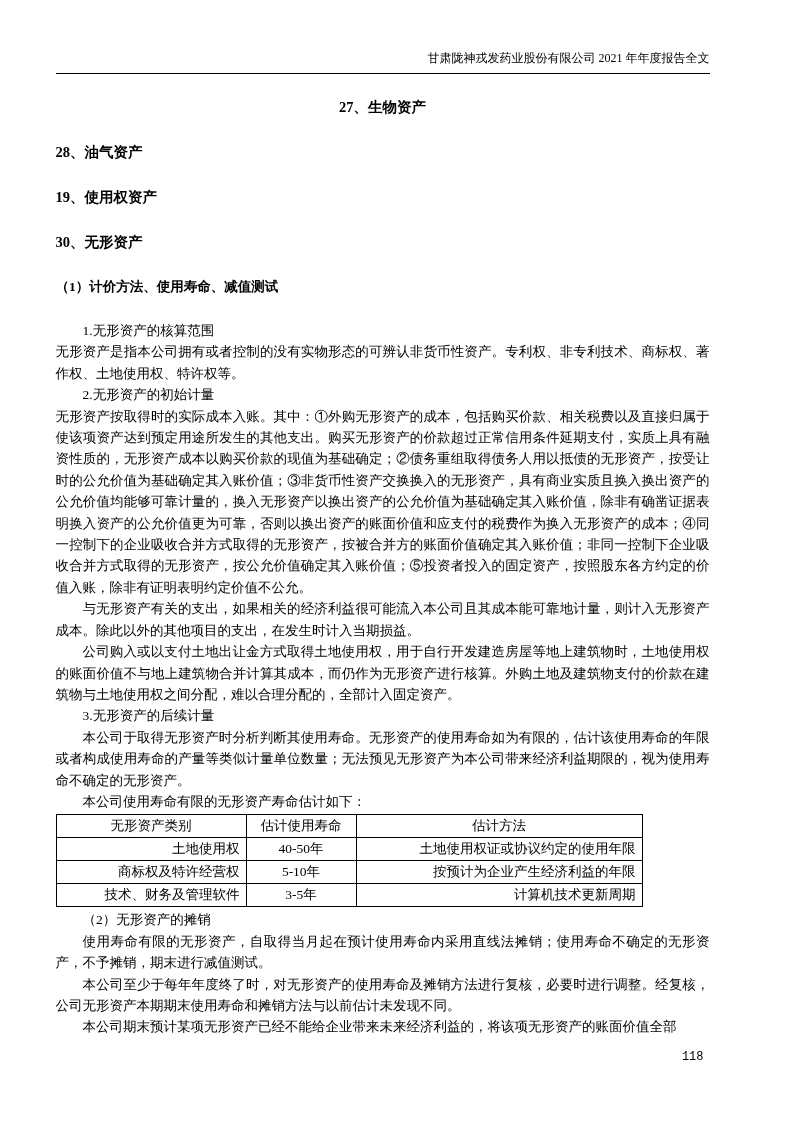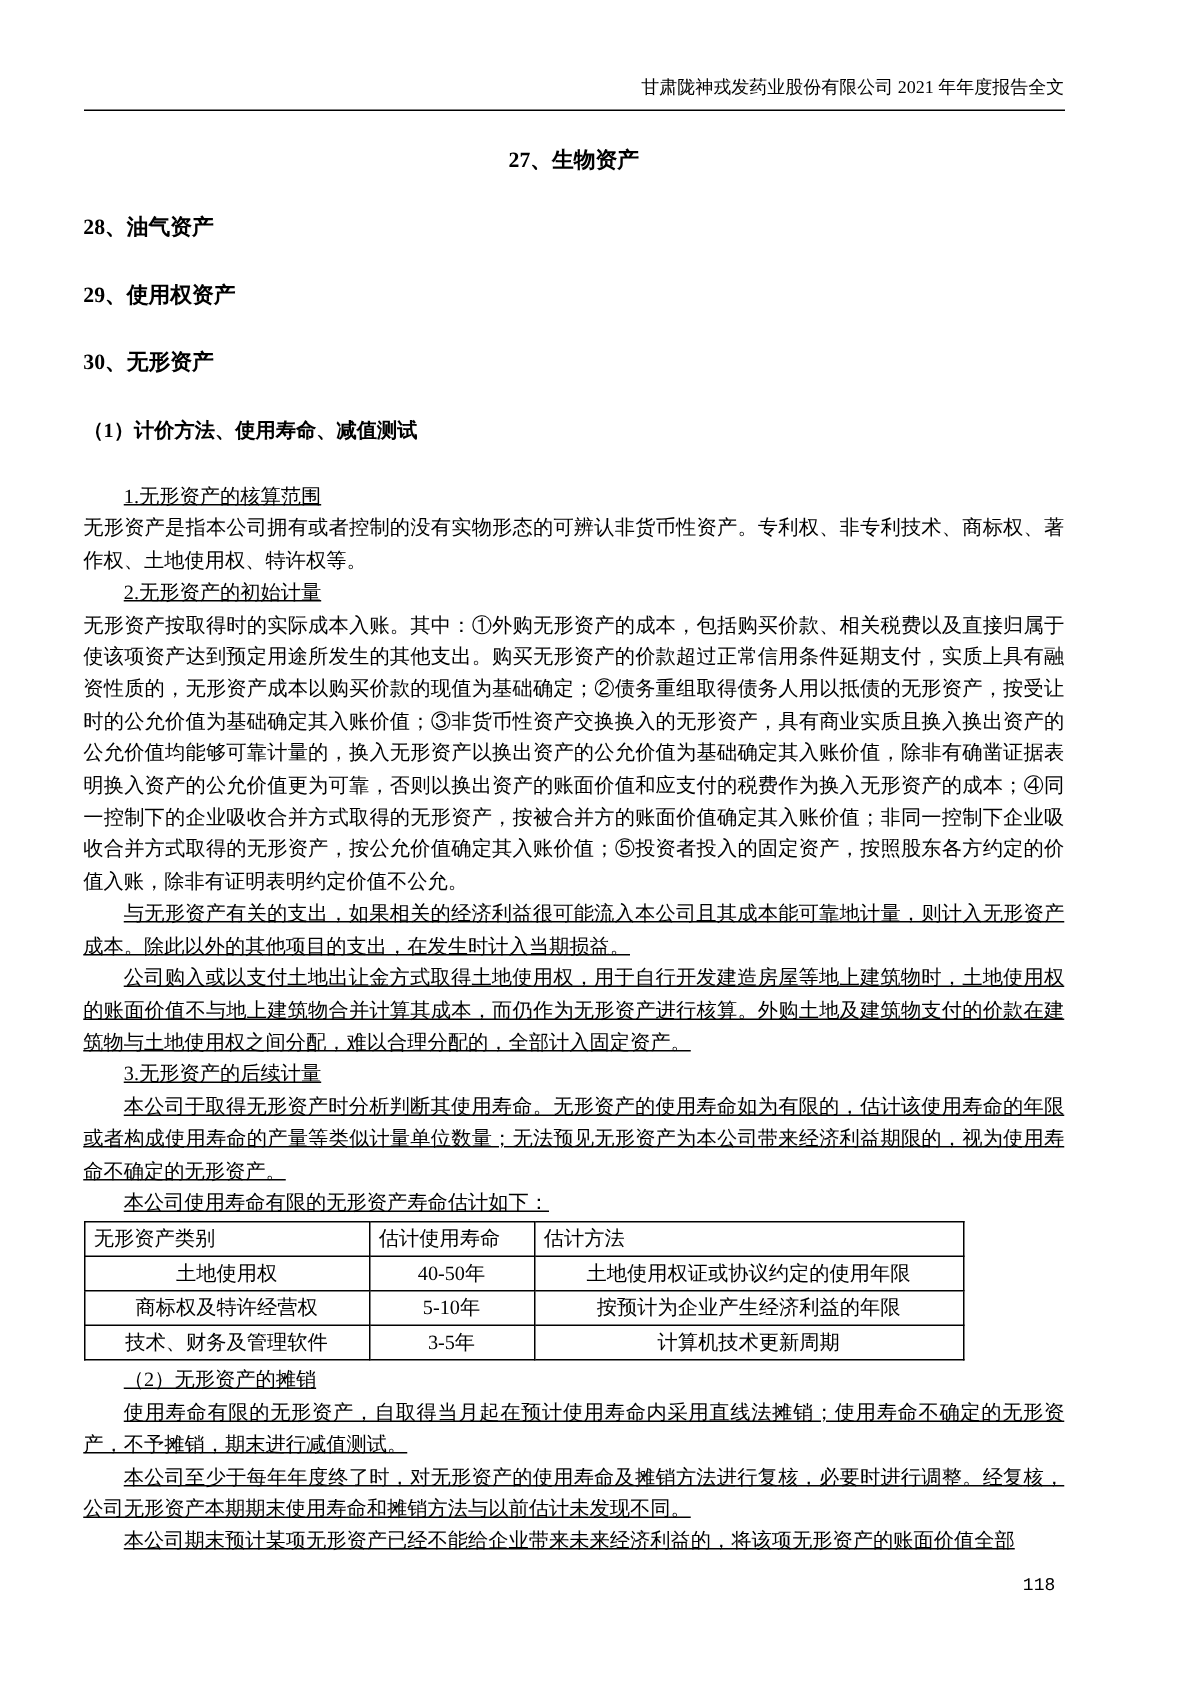--- a/index.html
+++ b/index.html
@@ -30,40 +30,40 @@
   }
   .section-heading.first { margin-top: 24px; text-align: center; }
   .sub-heading {
     font-size: 13.5px;
     font-weight: bold;
     margin: 12px 0 24px 0;
     line-height: 18px;
   }
   .body-text { font-size: 13.5px; line-height: 21.4px; text-align: justify; }
   .body-text p { margin: 0; }
-  .body-text p.indent { text-indent: 2em; text-decoration: underline; }
+  .body-text p.indent { text-indent: 2em; }
   .body-text p.no-indent { text-indent: 0; }
   table.life-table {
     border-collapse: collapse;
     margin: 2px 0 2px 0;
     width: 586px;
     font-size: 13.5px;
     table-layout: fixed;
   }
   table.life-table th, table.life-table td {
     border: 1.2px solid #000000;
     padding: 2px 6px;
     height: 22px;
     line-height: 18px;
     font-weight: normal;
     box-sizing: border-box;
     overflow: hidden;
   }
-  table.life-table th { }
-  td.cell-left { text-align: center; margin-left: 28px; }
+  table.life-table th { text-align: center; }
+  td.cell-left { text-align: right; margin-left: 28px; }
   td.cell-center { text-align: center; }
   .col-1 { width: 190px; }
   .col-2 { width: 110px; }
   .col-3 { width: 286px; }
   .page-number {
     position: absolute;
     right: 78px;
     bottom: 58px;
     font-size: 12px;
     font-family: Liberation Mono, monospace;
@@ -73,21 +73,21 @@
 <body>
 
 <div class="page">
 
   <div class="doc-header">
     <span>甘肃陇神戎发药业股份有限公司 2021 年年度报告全文</span>
   </div>
 
   <h2 class="section-heading first">27、生物资产</h2>
   <h2 class="section-heading">28、油气资产</h2>
-  <h2 class="section-heading">29、使用权资产</h2>
+  <h2 class="section-heading">19、使用权资产</h2>
   <h2 class="section-heading">30、无形资产</h2>
 
   <h3 class="sub-heading">（1）计价方法、使用寿命、减值测试</h3>
 
   <div class="body-text">
     <p class="indent">1.无形资产的核算范围</p>
     <p class="no-indent">无形资产是指本公司拥有或者控制的没有实物形态的可辨认非货币性资产。专利权、非专利技术、商标权、著作权、土地使用权、特许权等。</p>
     <p class="indent">2.无形资产的初始计量</p>
     <p class="no-indent">无形资产按取得时的实际成本入账。其中：①外购无形资产的成本，包括购买价款、相关税费以及直接归属于使该项资产达到预定用途所发生的其他支出。购买无形资产的价款超过正常信用条件延期支付，实质上具有融资性质的，无形资产成本以购买价款的现值为基础确定；②债务重组取得债务人用以抵债的无形资产，按受让时的公允价值为基础确定其入账价值；③非货币性资产交换换入的无形资产，具有商业实质且换入换出资产的公允价值均能够可靠计量的，换入无形资产以换出资产的公允价值为基础确定其入账价值，除非有确凿证据表明换入资产的公允价值更为可靠，否则以换出资产的账面价值和应支付的税费作为换入无形资产的成本；④同一控制下的企业吸收合并方式取得的无形资产，按被合并方的账面价值确定其入账价值；非同一控制下企业吸收合并方式取得的无形资产，按公允价值确定其入账价值；⑤投资者投入的固定资产，按照股东各方约定的价值入账，除非有证明表明约定价值不公允。</p>
     <p class="indent">与无形资产有关的支出，如果相关的经济利益很可能流入本公司且其成本能可靠地计量，则计入无形资产成本。除此以外的其他项目的支出，在发生时计入当期损益。</p>

